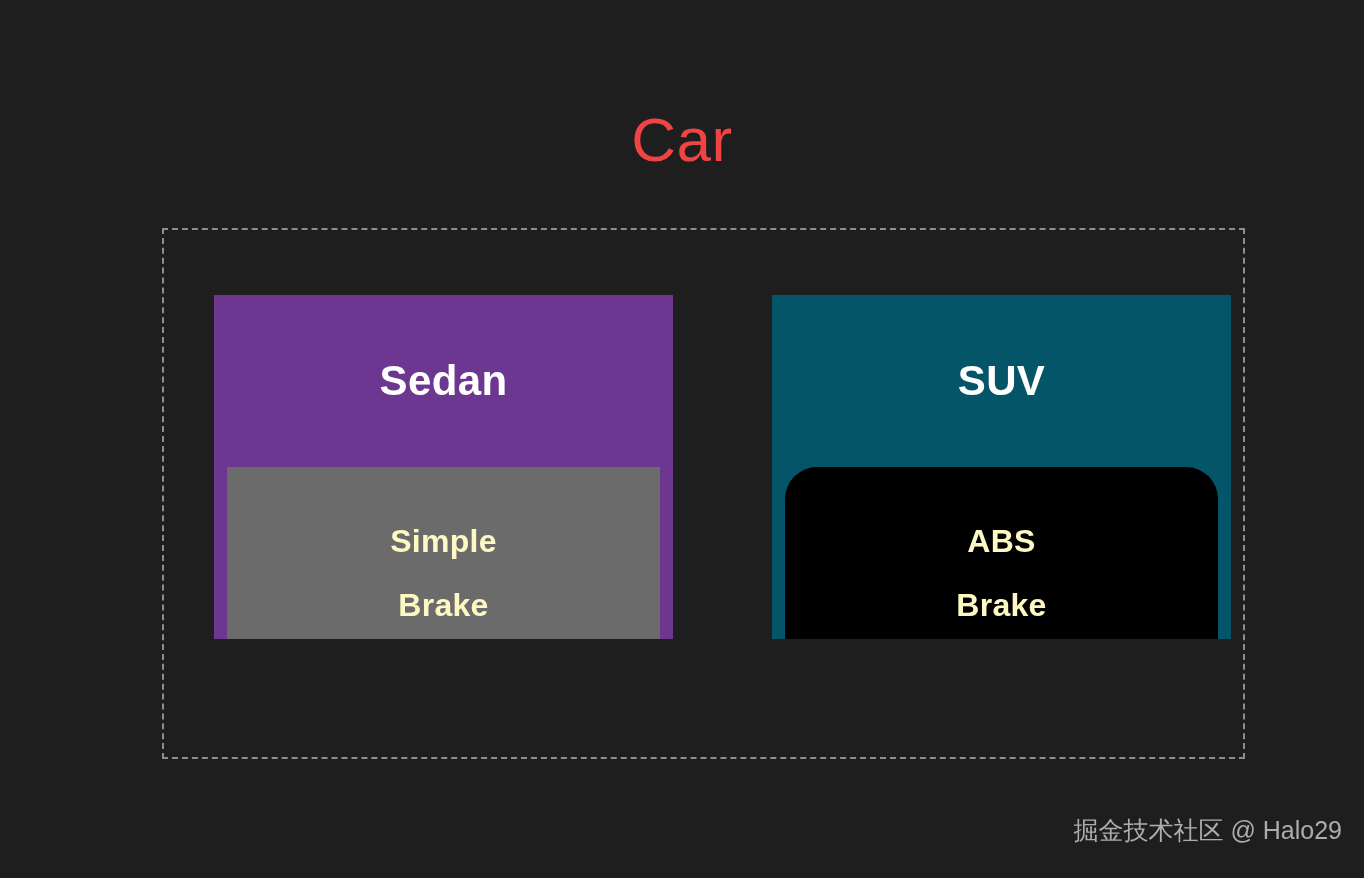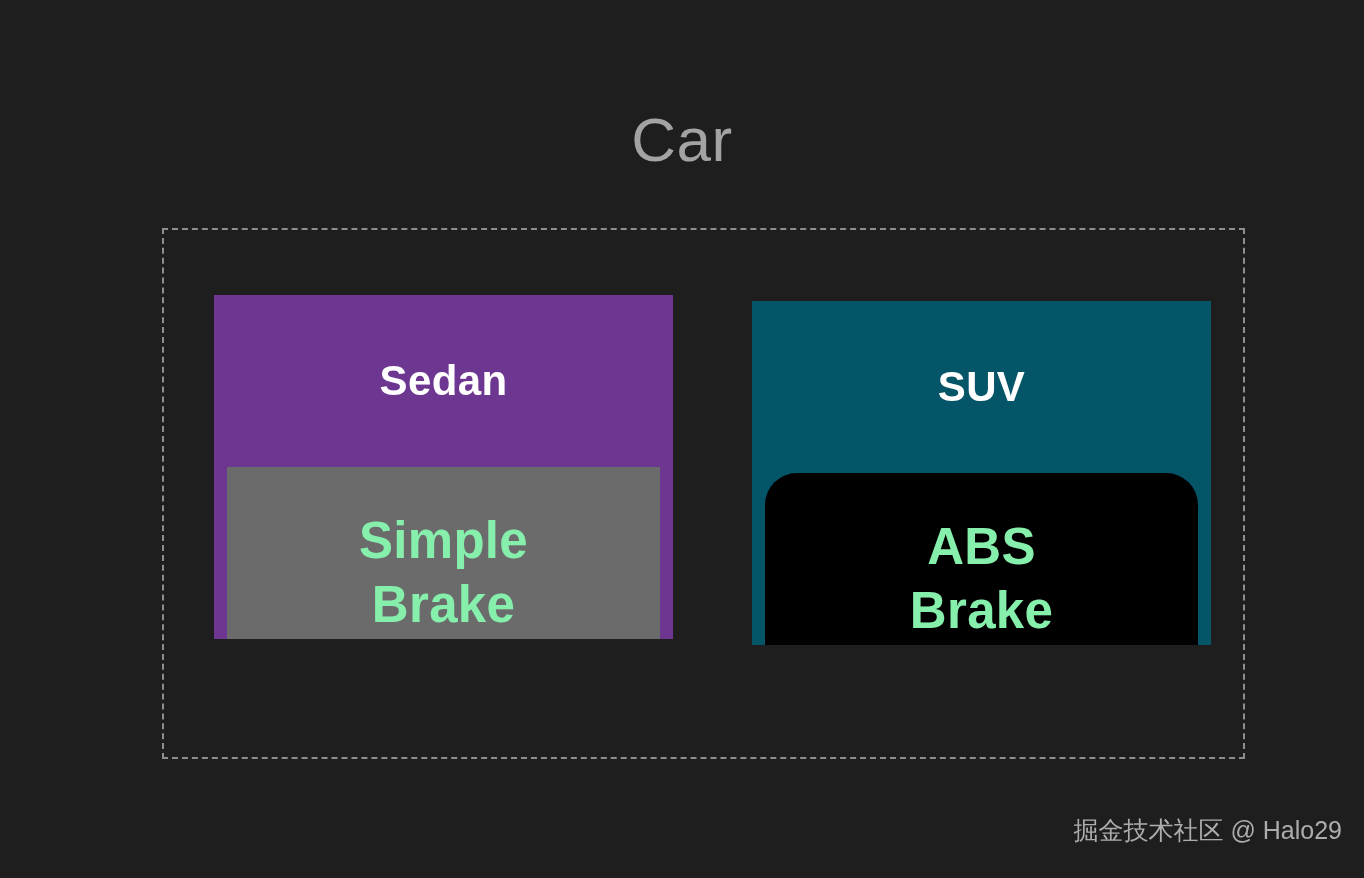--- a/index.html
+++ b/index.html
@@ -20,21 +20,21 @@
     inset: 0;
   }
 
   
   .diagram-title {
     position: absolute;
     left: 0;
     top: 101px;
     width: 1364px;
     text-align: center;
-    color: #a3a3a3;
+    color: #ef4444;
     font-size: 62px;
     font-weight: 400;
     line-height: 78px;
     letter-spacing: 0.5px;
     white-space: nowrap;
   }
 
   
   .group-container {
     position: absolute;
@@ -53,23 +53,22 @@
     width: 459px;
     height: 344px;
     box-sizing: border-box;
     overflow: hidden;
   }
   .class-box.box-sedan {
     left: 214px;
     background: #6d3690;
   }
   .class-box.box-suv {
-    left: 752px;
+    left: 772px;
     background: #055569;
-    margin-top: 6px;
   }
 
   .class-title {
     position: absolute;
     left: 0;
     top: 0;
     width: 100%;
     height: 172px;
     display: flex;
     align-items: center;
@@ -96,22 +95,22 @@
   }
   .component-box.comp-simple-brake {
     background: #6b6b6b;
   }
   .component-box.comp-abs-brake {
     background: #000000;
     border-radius: 32px;
   }
 
   .component-line {
-    color: #86efac;
-    font-size: 51px;
+    color: #fef9c3;
+    font-size: 32px;
     font-weight: 700;
     line-height: 64px;
     letter-spacing: 0.3px;
     white-space: nowrap;
     text-align: left;
   }
 
   
   .watermark {
     position: absolute;

